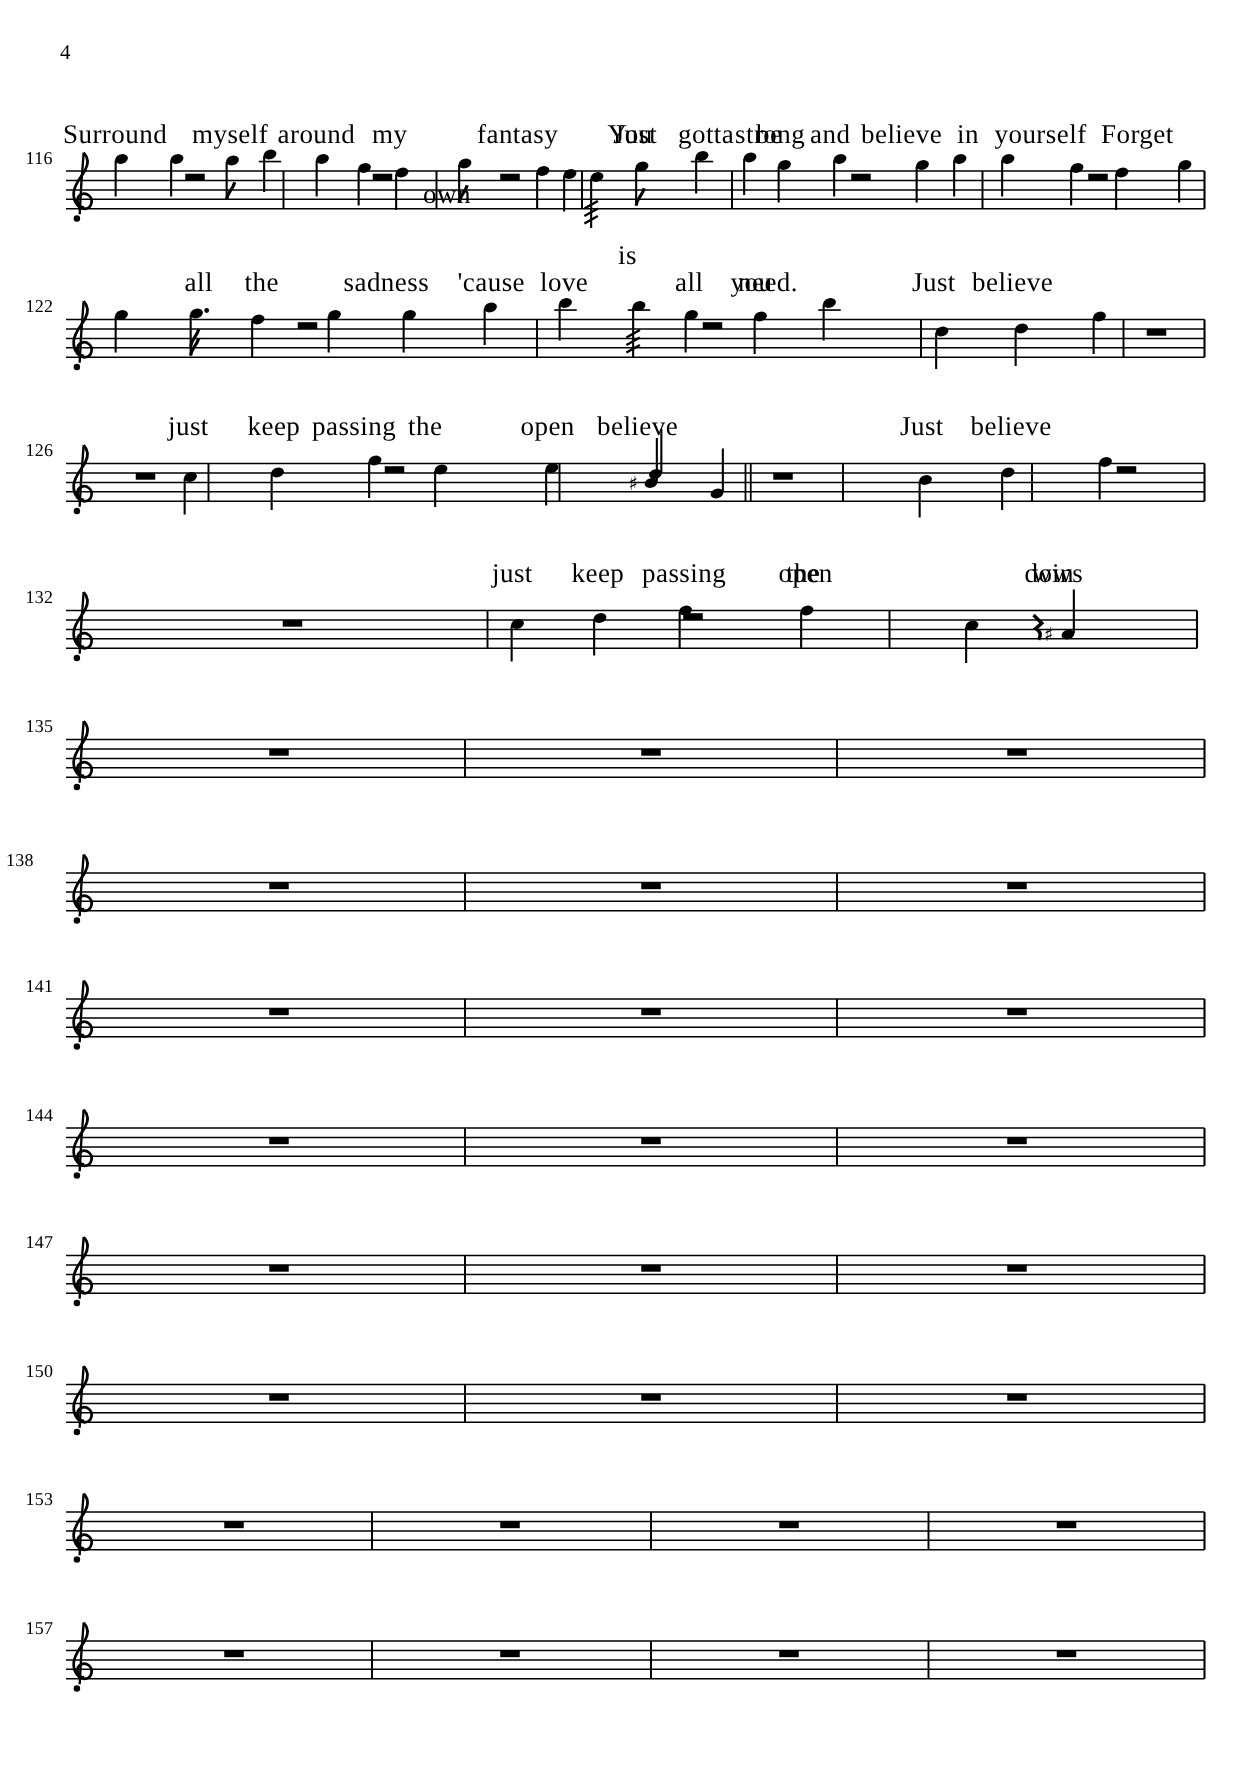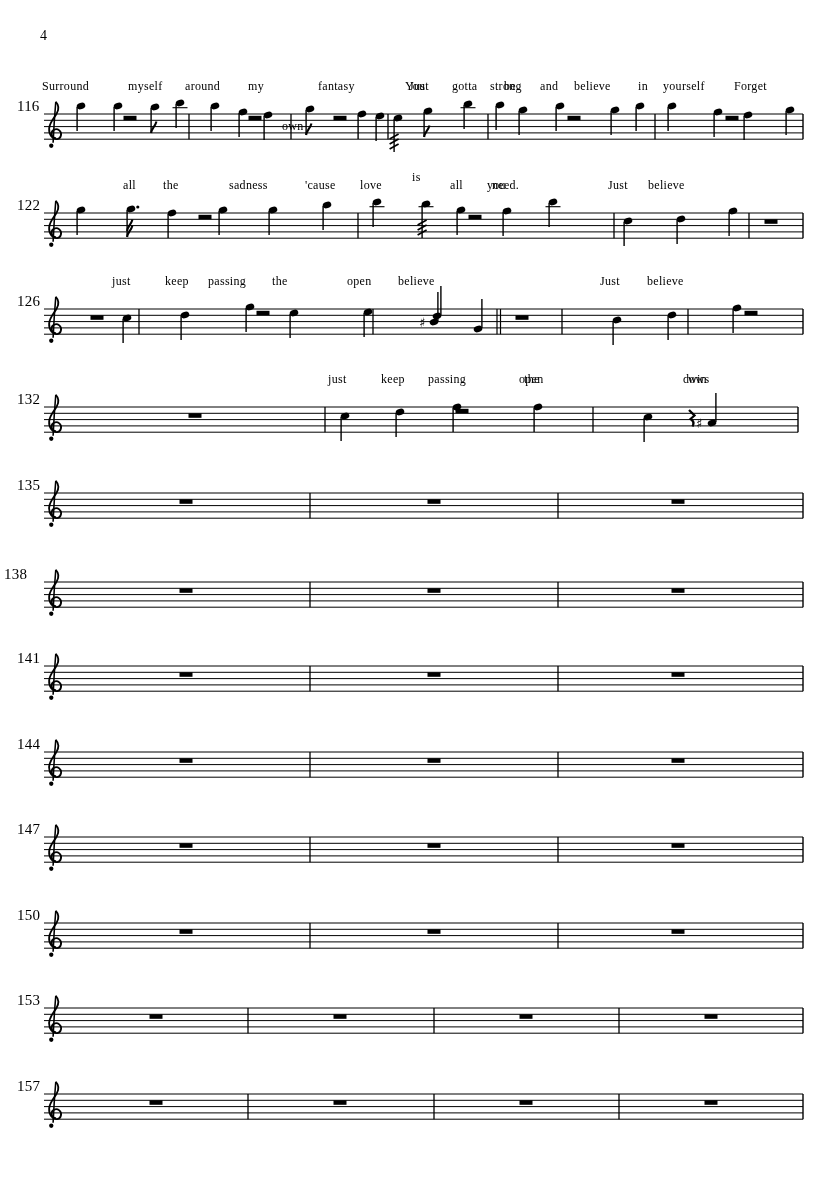--- a/index.html
+++ b/index.html
@@ -1,21 +1,21 @@
 <!DOCTYPE html>
 <html><head>
 <meta charset="utf-8">
 <style>
   html,body{margin:0;padding:0;background:#fff;}
   body{width:835px;height:1181px;position:relative;overflow:hidden;
        font-family:"Liberation Serif","DejaVu Serif",serif;color:#000;}
   #score-svg{position:absolute;left:0;top:0;}
   .page-number{position:absolute;font-size:14px;}
-  .mnum{position:absolute;font-size:15px;letter-spacing:.2px;}
-  .lyric{position:absolute;font-size:12px;letter-spacing:.3px;white-space:pre;}
+  .mnum{position:absolute;font-size:12px;letter-spacing:.2px;}
+  .lyric{position:absolute;font-size:18px;letter-spacing:.3px;white-space:pre;}
 </style>
 </head>
 <body>
 
 <div class="page-number" style="left:40px;top:28px;">4</div>
 
 <svg id="score-svg" width="835" height="1181" viewBox="0 0 835 1181">
     <line x1="44" y1="114" x2="803" y2="114" stroke="#000000" stroke-width="1"></line>
     <line x1="44" y1="120.3" x2="803" y2="120.3" stroke="#000000" stroke-width="1"></line>
     <line x1="44" y1="126.6" x2="803" y2="126.6" stroke="#000000" stroke-width="1"></line>
@@ -367,21 +367,21 @@
     <span class="lyric" style="left: 574px; top: 79px;">believe</span>
     <span class="lyric" style="left: 638px; top: 79px;">in</span>
     <span class="lyric" style="left: 663px; top: 79px;">yourself</span>
     <span class="lyric" style="left: 734px; top: 79px;">Forget</span>
     <span class="mnum" style="left: 17px; top: 197px;">122</span>
     <span class="lyric" style="left: 123px; top: 178px;">all</span>
     <span class="lyric" style="left: 163px; top: 178px;">the</span>
     <span class="lyric" style="left: 193px; top: 178px; margin-left: 36px;">sadness</span>
     <span class="lyric" style="left: 305px; top: 178px;">'cause</span>
     <span class="lyric" style="left: 360px; top: 178px;">love</span>
-    <span class="lyric" style="left: 412px; top: 170px;">is</span>
+    <span class="lyric" style="left: 412px; top: 160px;">is</span>
     <span class="lyric" style="left: 450px; top: 178px;">all</span>
     <span class="lyric" style="left: 487px; top: 178px;">you</span>
     <span class="lyric" style="left: 492px; top: 178px;">need.</span>
     <span class="lyric" style="left: 608px; top: 178px;">Just</span>
     <span class="lyric" style="left: 648px; top: 178px;">believe</span>
     <span class="mnum" style="left: 17px; top: 293px;">126</span>
     <span class="lyric" style="left: 112px; top: 274px;">just</span>
     <span class="lyric" style="left: 165px; top: 274px;">keep</span>
     <span class="lyric" style="left: 208px; top: 274px;">passing</span>
     <span class="lyric" style="left: 272px; top: 274px;">the</span>

